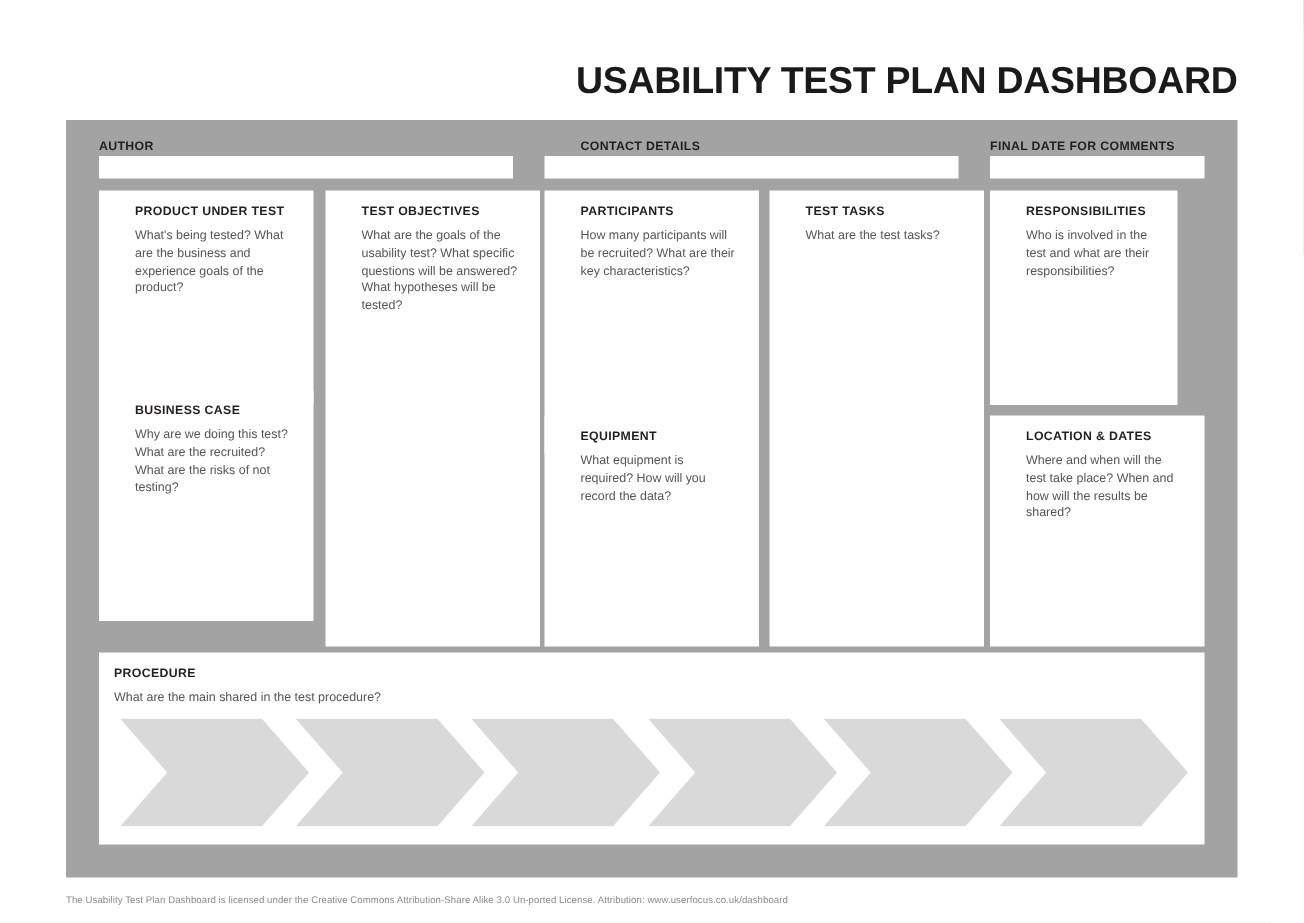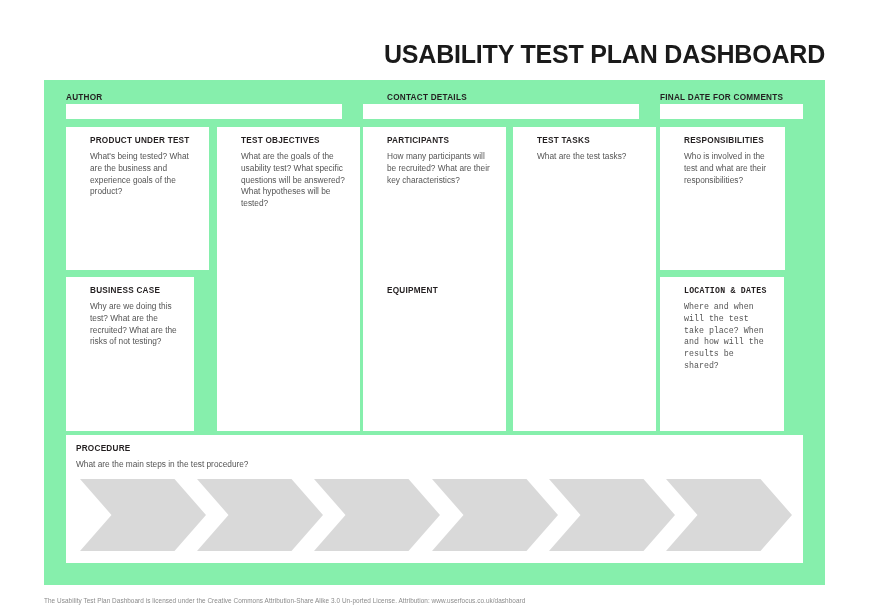--- a/index.html
+++ b/index.html
@@ -35,21 +35,21 @@
     white-space: nowrap;
   }
 
   
   .board {
     position: absolute;
     left: 44px;
     top: 62px;
     width: 781px;
     height: 505px;
-    background: #86efac;
+    background: #a3a3a3;
   }
   .card {
     position: absolute;
     background: #ffffff;
     box-sizing: border-box;
     padding: 9px 10px 8px 24px;
   }
   .card-title {
     font-size: 8.2px;
     font-weight: bold;
@@ -158,37 +158,38 @@
     <div class="card" style="left:469px; top:47px; width:143px; height:304px;">
       <div class="card-title">TEST TASKS</div>
       <div class="card-body">What are the test tasks?</div>
     </div>
 
     <div class="card" style="left:616px; top:47px; width:125px; height:143px;">
       <div class="card-title">RESPONSIBILITIES</div>
       <div class="card-body">Who is involved in the test and what are their responsibilities?</div>
     </div>
 
-    <div class="card" style="left:22px; top:197px; width:128px; height:154px;">
+    <div class="card" style="left:22px; top:180px; width:143px; height:154px;">
       <div class="card-title">BUSINESS CASE</div>
       <div class="card-body">Why are we doing this test? What are the recruited? What are the risks of not testing?</div>
     </div>
 
     <div class="card" style="left:319px; top:197px; width:143px; height:154px;">
       <div class="card-title">EQUIPMENT</div>
-    </div>
-
-    <div class="card" style="left:616px; top:197px; width:124px; height:154px;font-family:Liberation Mono, monospace;">
+      <div class="card-body">What equipment is required? How will you record the data?</div>
+    </div>
+
+    <div class="card" style="left:616px; top:197px; width:143px; height:154px;">
       <div class="card-title">LOCATION &amp; DATES</div>
       <div class="card-body">Where and when will the test take place? When and how will the results be shared?</div>
     </div>
 
     <div class="proc-card">
       <div class="card-title">PROCEDURE</div>
-      <div class="card-body" style="max-width:100%;">What are the main steps in the test procedure?</div>
+      <div class="card-body" style="max-width:100%;">What are the main shared in the test procedure?</div>
 
       <div class="chev-row" id="chev-row">
           <div class="chev" style="left: 0px; background: rgb(217, 217, 217);"></div>
           <div class="chev" style="left: 117px; background: rgb(217, 217, 217);"></div>
           <div class="chev" style="left: 234px; background: rgb(217, 217, 217);"></div>
           <div class="chev" style="left: 352px; background: rgb(217, 217, 217);"></div>
           <div class="chev" style="left: 469px; background: rgb(217, 217, 217);"></div>
           <div class="chev" style="left: 586px; background: rgb(217, 217, 217);"></div>
         </div>
     </div>

